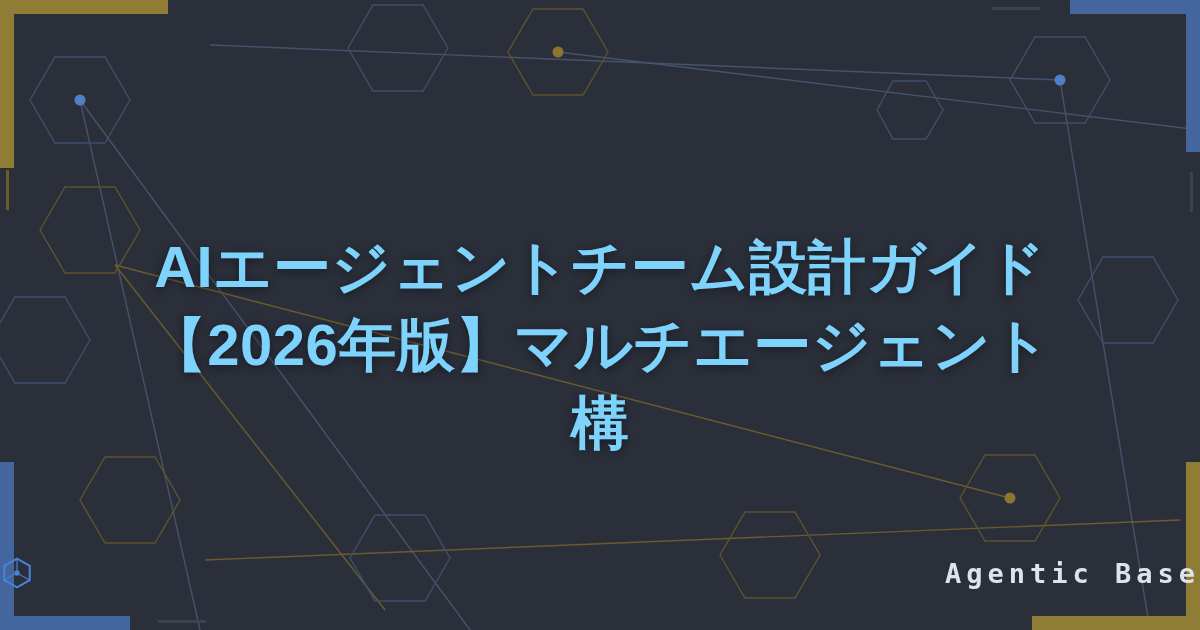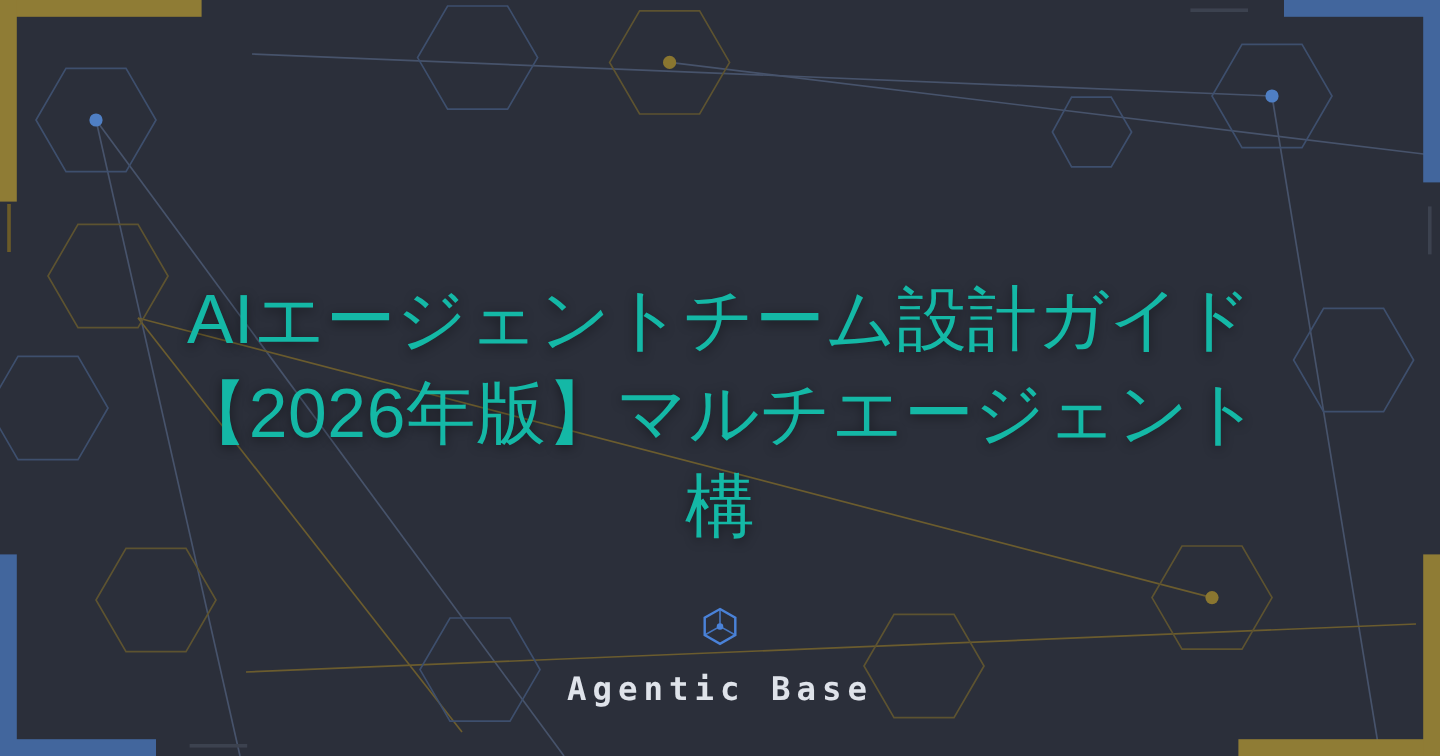--- a/index.html
+++ b/index.html
@@ -90,41 +90,40 @@
     inset: 0;
     display: flex;
     flex-direction: column;
     align-items: center;
     justify-content: center;
     padding: 60px 110px 0 110px;
   }
 
   .title {
     margin: 0;
-    color: #14b8a6;
+    color: #7dd3fc;
     font-size: 58px;
     line-height: 1.35;
-    font-weight: 400;
+    font-weight: 700;
     text-align: center;
     letter-spacing: 0.5px;
     max-width: 940px;
     text-shadow: 0 2px 10px rgba(0,0,0,0.45);
   }
 
   
   .brand {
     position: absolute;
     left: 0;
     right: 0;
     bottom: 40px;
     display: flex;
     align-items: center;
-    justify-content: center;
+    justify-content: space-between;
     gap: 20px;
-    flex-direction: column;
   }
   .brand-mark {
     width: 34px;
     height: 34px;
     flex: 0 0 34px;
     display: block;
   }
   .brand-name {
     color: #dfe3ea;
     font-family: "DejaVu Sans Mono", "Liberation Mono", monospace;

